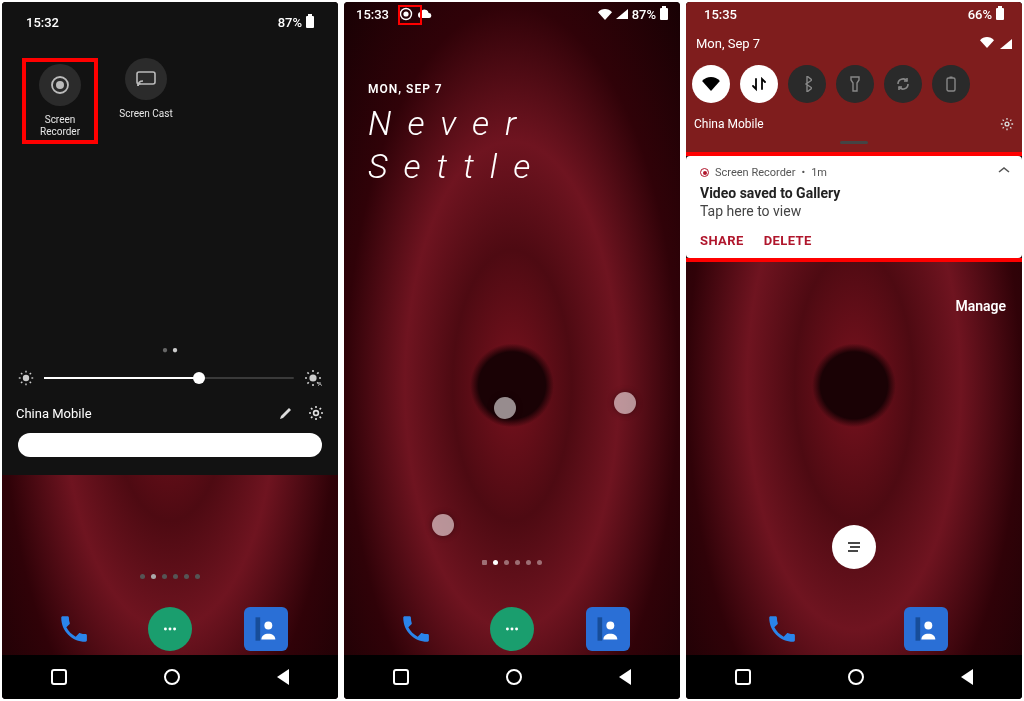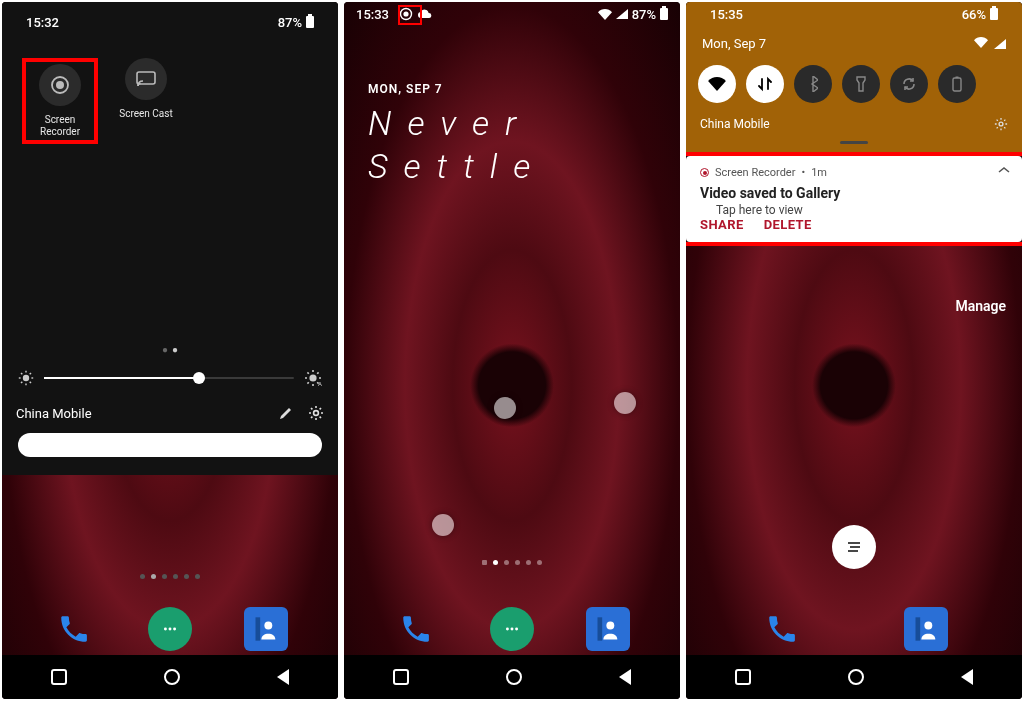--- a/index.html
+++ b/index.html
@@ -115,22 +115,22 @@
 
 .float-dot { position: absolute; width: 22px; height: 22px; border-radius: 50%; background: rgba(255,255,255,.55); box-shadow: 0 0 6px rgba(0,0,0,.4); }
 
 .page-dots2 { position: absolute; bottom: 130px; left: 0; right: 0; text-align: center; }
 .page-dots2 span { display:inline-block; width:5px; height:5px; border-radius:50%; background:rgba(255,255,255,.4); margin:0 3px; }
 .page-dots2 .active { background:#fff; }
 .page-dots2 .sq { border-radius:1px; }
 
 
 .shade {
-  background: #a16207;
-  padding: 0 12px 8px;
+  background: #7f1d1d;
+  padding: 0 6px 8px;
 }
 .shade-date { font-size: 13px; padding: 10px 4px 14px; display:flex; justify-content:space-between; align-items:center; }
 .qs-row { display: flex; gap: 10px; padding-bottom: 12px; }
 .qs-small {
   width: 38px; height: 38px; border-radius: 50%;
   display: flex; align-items: center; justify-content: center;
 }
 .qs-on { background: #fff; color: #000; }
 .qs-off { background: #2a2a2a; color: #666; }
 .carrier3 { display:flex; justify-content:space-between; align-items:center; font-size:12px; padding: 2px 2px 10px; }
@@ -140,22 +140,22 @@
   background: #fff; color: #222; border-radius: 4px;
   padding: 10px 14px 10px;
   position: relative; margin: 0;
 }
 .notif-hl { border: 4px solid #ff0000; margin: 0 -4px; padding: 0; }
 .notif-head { display: flex; align-items: center; font-size: 11px; color: #555; gap: 6px; }
 .notif-head .dot { width: 9px; height: 9px; border: 1.5px solid #b0162c; border-radius: 50%; display:inline-flex; align-items:center; justify-content:center; }
 .notif-head .dot::after { content:""; width:4px; height:4px; border-radius:50%; background:#b0162c; }
 .notif-head .chev { position: absolute; right: 12px; top: 10px; color:#555; }
 .notif-title { font-weight: 700; font-size: 14px; margin-top: 6px; }
-.notif-sub { font-size: 12px; color: #444; margin-top: 2px; margin-left: 16px; }
-.notif-actions { display: flex; gap: 20px; margin-top: 0; }
+.notif-sub { font-size: 14px; color: #444; margin-top: 2px; }
+.notif-actions { display: flex; gap: 20px; margin-top: 14px; }
 .notif-actions .act { color: #b0162c; font-weight: 700; font-size: 13px; letter-spacing: .4px; }
 
 .manage { position: absolute; right: 16px; top: 296px; color: #fff; font-size: 14px; font-weight: 600; }
 
 .widget-circle { position:absolute; bottom: 82px; left: 50%; transform: translateX(-50%); width: 44px; height:44px; border-radius:50%; background:#fff; display:flex; align-items:center; justify-content:center; color:#333; }
 
 svg { display: block; }
 </style>
 </head>
 <body>

